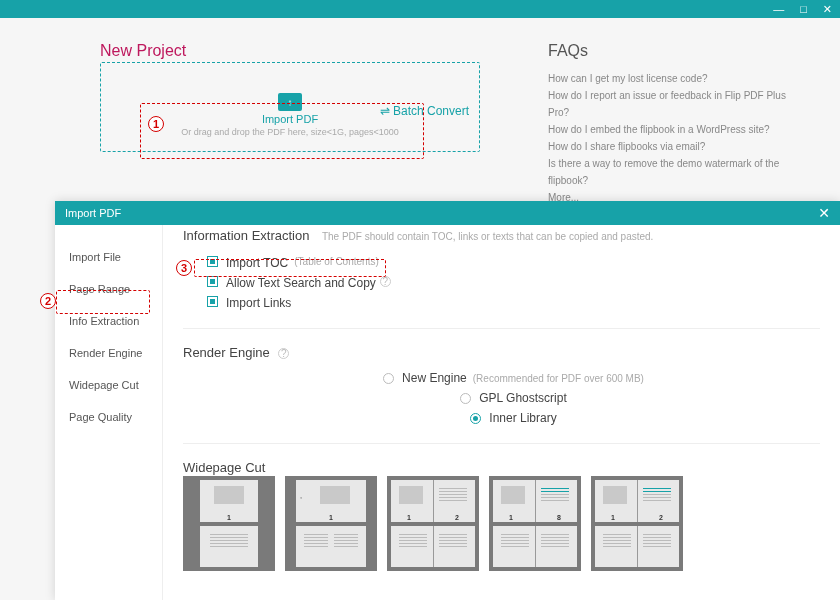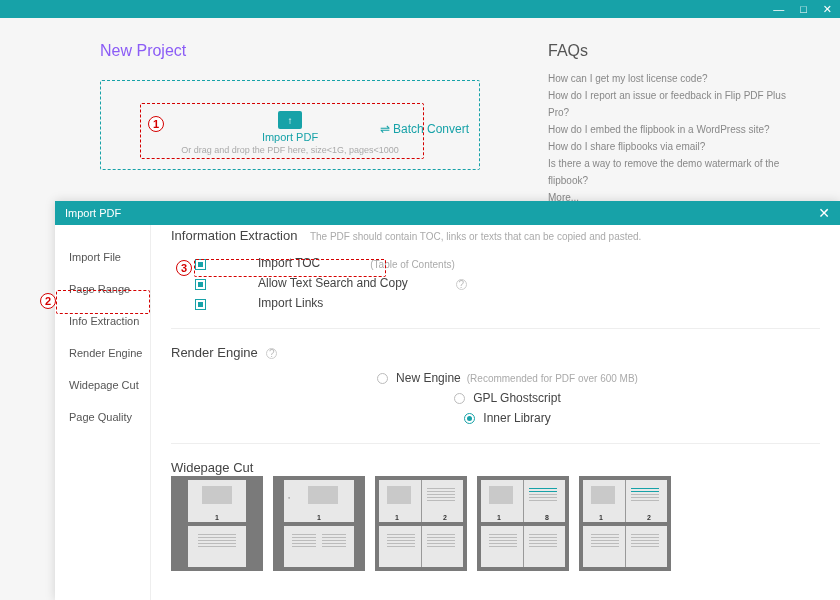--- a/index.html
+++ b/index.html
@@ -4,47 +4,47 @@
 <style>
   * { box-sizing: border-box; margin: 0; padding: 0; font-family: "Segoe UI", Arial, sans-serif; }
   body { width: 840px; height: 600px; background: #f0f0f0; overflow: hidden; position: relative; }
 
   .titlebar { height: 18px; background: #17a2a8; display: flex; justify-content: flex-end; align-items: center; padding-right: 8px; gap: 16px; }
   .titlebar .wc { color: #fff; font-size: 11px; cursor: pointer; }
 
   .main-area { position: absolute; top: 18px; left: 0; right: 0; bottom: 0; background: #f6f6f6; }
 
   .new-project-section { position: absolute; top: 24px; left: 100px; width: 380px; }
-  .np-title { font-size: 16px; color: #8b5cf6; margin-bottom: 20px; }
+  .np-title { font-size: 16px; color: #be185d; margin-bottom: 2px; }
   .np-box { border: 1px dashed #17a2a8; border-radius: 2px; height: 90px; position: relative; }
   .batch-convert { position: absolute; top: 24px; right: 10px; color: #17a2a8; font-size: 12px; margin-top: 17px; }
   .batch-convert::before { content: "⇌"; margin-right: 3px; }
   .import-area { position: absolute; top: 30px; left: 0; right: 0; text-align: center; }
   .import-icon { width: 24px; height: 18px; margin: 0 auto 2px; background: #17a2a8; border-radius: 2px; position: relative; }
   .import-icon::after { content:"↑"; color:#fff; font-size:10px; position:absolute; left:50%; top:50%; transform:translate(-50%,-50%); }
   .import-label { color: #17a2a8; font-size: 11px; font-weight: 500; }
   .import-sub { color: #aaa; font-size: 9px; margin-top: 2px; }
 
   .faqs-section { position: absolute; top: 24px; left: 548px; width: 260px; }
   .faqs-title { font-size: 16px; color: #555; margin-bottom: 10px; }
   .faqs-list { font-size: 10px; color: #888; line-height: 1.7; }
   .faqs-list div { cursor: pointer; }
 
   .dialog { position: absolute; top: 183px; left: 55px; right: 0; bottom: 0; background: #fff; box-shadow: 0 0 10px rgba(0,0,0,0.15); }
   .dialog-header { height: 24px; background: #17a2a8; color: #fff; display: flex; align-items: center; justify-content: space-between; padding: 0 10px; font-size: 11px; }
   .dialog-close { cursor: pointer; font-size: 14px; }
   .dialog-body { display: flex; height: calc(100% - 24px); }
-  .sidebar { width: 96px; padding-top: 16px; border-right: 1px solid #eee; }
+  .sidebar { width: 108px; padding-top: 16px; border-right: 1px solid #eee; }
   .sidebar-item { font-size: 11px; color: #555; padding: 10px 0 10px 14px; cursor: pointer; }
   .content { flex: 1; padding: 1px 20px 0 20px; overflow: hidden; }
 
   .section-title { font-size: 13px; color: #444; display: inline-block; }
   .section-hint { font-size: 10px; color: #aaa; margin-left: 8px; }
   .opt-list { margin: 12px 0 18px 24px; }
-  .opt { display: flex; align-items: flex-end; font-size: 12px; color: #444; margin-bottom: 6px; gap: 44px; }
+  .opt { display: flex; align-items: flex-start; font-size: 12px; color: #444; margin-bottom: 6px; }
   .cb { width: 11px; height: 11px; border: 1px solid #17a2a8; margin-right: 8px; display: inline-flex; align-items: center; justify-content: center; }
   .cb.checked::after { content:""; width:5px; height:5px; background:#17a2a8; }
   .opt-sub { color: #aaa; font-size: 10px; margin-left: 6px; }
   .help { color:#bbb; font-size:10px; margin-left:4px; border:1px solid #ccc; border-radius:50%; width:11px; height:11px; display:inline-flex; align-items:center; justify-content:center; }
 
   hr.sep { border: none; border-top: 1px solid #eee; margin: 0 0 14px 0; }
 
   .radio-list { margin: 10px 0 18px 24px; }
   .ropt { display:flex; align-items:center; font-size:12px; color:#444; margin-bottom:6px;justify-content:center; }
   .rb { width:11px; height:11px; border:1px solid #bbb; border-radius:50%; margin-right:8px; display:inline-flex; align-items:center; justify-content:center; }

